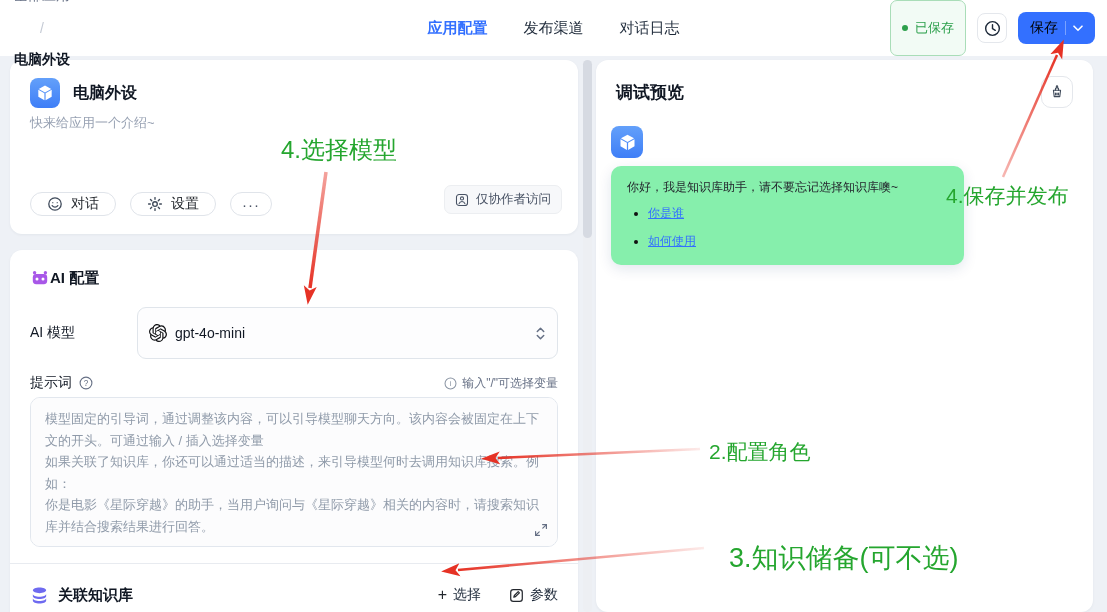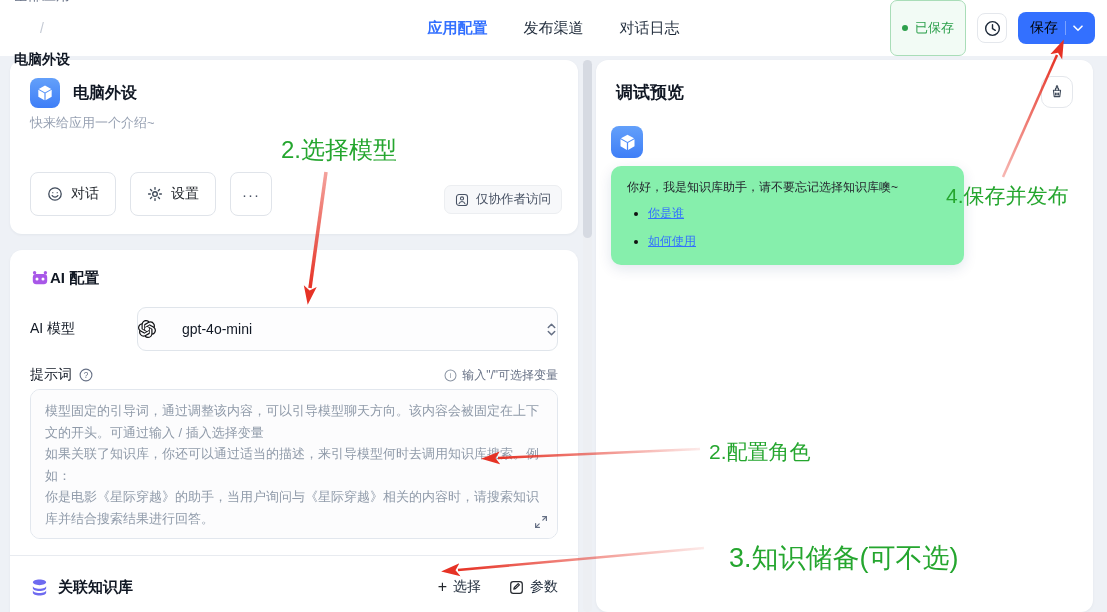--- a/index.html
+++ b/index.html
@@ -30,31 +30,31 @@
   .save-btn .sep{width:1px;height:14px;background:rgba(255,255,255,.35);}
   
   .card{position:absolute;background:#fff;border-radius:12px;box-shadow:0 1px 3px rgba(16,30,54,.05);box-sizing:border-box;}
   #card-app{left:10px;top:60px;width:568px;height:174px;padding:18px 20px;}
   .app-head{display:flex;align-items:center;gap:13px;}
   .avatar{width:30px;height:30px;border-radius:8px;background:linear-gradient(180deg,#63a0fa,#3e7ef7);
     display:flex;align-items:center;justify-content:center;flex:none;}
   .app-title{font-size:16px;font-weight:700;color:#111824;}
   .app-sub{margin-top:6px;font-size:13px;color:#98a2b3;}
   .btn-row{position:absolute;left:20px;bottom:18px;display:flex;gap:14px;}
-  .btn{height:44px;display:flex;align-items:center;gap:8px;border:1px solid #e0e4ea;border-radius:8px;
+  .btn{height:24px;display:flex;align-items:center;gap:8px;border:1px solid #e0e4ea;border-radius:13px;
     background:#fff;padding:0 16px;font-size:14px;color:#24282e;cursor:pointer;}
   .btn.more{padding:0 11px;font-size:15px;letter-spacing:1px;color:#485264;}
   .access{position:absolute;right:16px;bottom:20px;display:flex;gap:7px;align-items:center;
     background:#f7f8fa;border:1px solid #eceef1;border-radius:7px;padding:5px 10px;font-size:12.5px;color:#485264;}
   #card-config{left:10px;top:250px;width:568px;height:400px;padding:17px 20px;}
   .section-head{display:flex;align-items:center;font-size:15px;font-weight:700;color:#111824;height:22px;}
   .model-row{display:flex;align-items:center;margin-top:18px;}
   .model-label{width:107px;font-size:14px;color:#111824;}
-  .select{flex:1;height:44px;border:1px solid #e0e5eb;border-radius:9px;background:#fdfdfe;
-    display:flex;align-items:center;gap:26px;padding:0 0;font-size:14px;color:#111824;cursor:pointer;box-sizing:border-box;}
+  .select{flex:1;height:52px;border:1px solid #e0e5eb;border-radius:9px;background:#fdfdfe;
+    display:flex;align-items:center;gap:8px;padding:0 11px;font-size:14px;color:#111824;cursor:pointer;box-sizing:border-box;}
   .select .chevrons{margin-left:auto;display:flex;}
   .prompt-row{display:flex;align-items:center;justify-content:space-between;margin-top:15px;height:18px;}
   .prompt-label{display:flex;gap:7px;align-items:center;font-size:14px;color:#111824;}
   .prompt-hint{display:flex;gap:5px;align-items:center;font-size:12px;color:#667085;}
   .textarea-wrap{position:relative;margin-top:5px;}
   textarea{display:block;width:100%;height:150px;box-sizing:border-box;border:1px solid #e2e7ee;border-radius:10px;
     background:#fcfcfd;padding:10px 14px;font-size:13px;line-height:1.66;color:#24282e;resize:none;font-family:inherit;outline:none;}
   ::placeholder{color:#8f9aa9;opacity:1;}
   .expand{position:absolute;right:10px;bottom:10px;cursor:pointer;display:flex;}
   .divider{border-top:1px solid #e8ebf0;margin:16px -20px 0;}
@@ -284,21 +284,21 @@
       <li>
         <a>你是谁</a>
       </li>
       <li>
         <a>如何使用</a>
       </li>
     </ul>
   </div>
 </div>
 
-<div class="annotation" id="a1">2.选择模型</div>
+<div class="annotation" id="a1">4.选择模型</div>
 <div class="annotation" id="a2">2.配置角色</div>
 <div class="annotation" id="a3">3.知识储备(可不选)</div>
 <div class="annotation" id="a4">4.保存并发布</div>
 
 <svg id="arrows" width="1107" height="612" viewBox="0 0 1107 612">
   <defs>
     <marker id="ah" viewBox="0 0 20 16" markerWidth="20" markerHeight="16" refX="2" refY="8" orient="auto" markerUnits="userSpaceOnUse">
       <path d="M0,1.5 L19,8 L0,14.5 L4.5,8 Z" fill="#e63225"></path>
     </marker>
     <linearGradient id="g1" gradientUnits="userSpaceOnUse" x1="326" y1="172" x2="310" y2="288">

